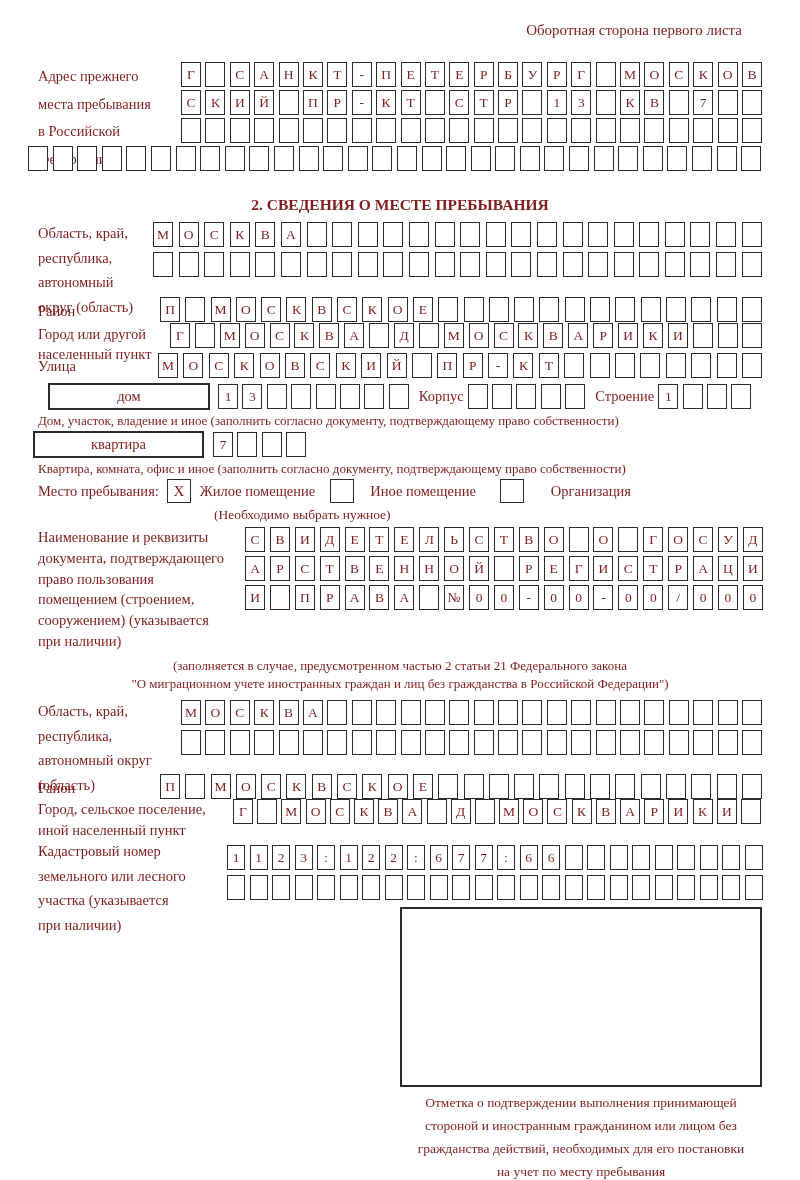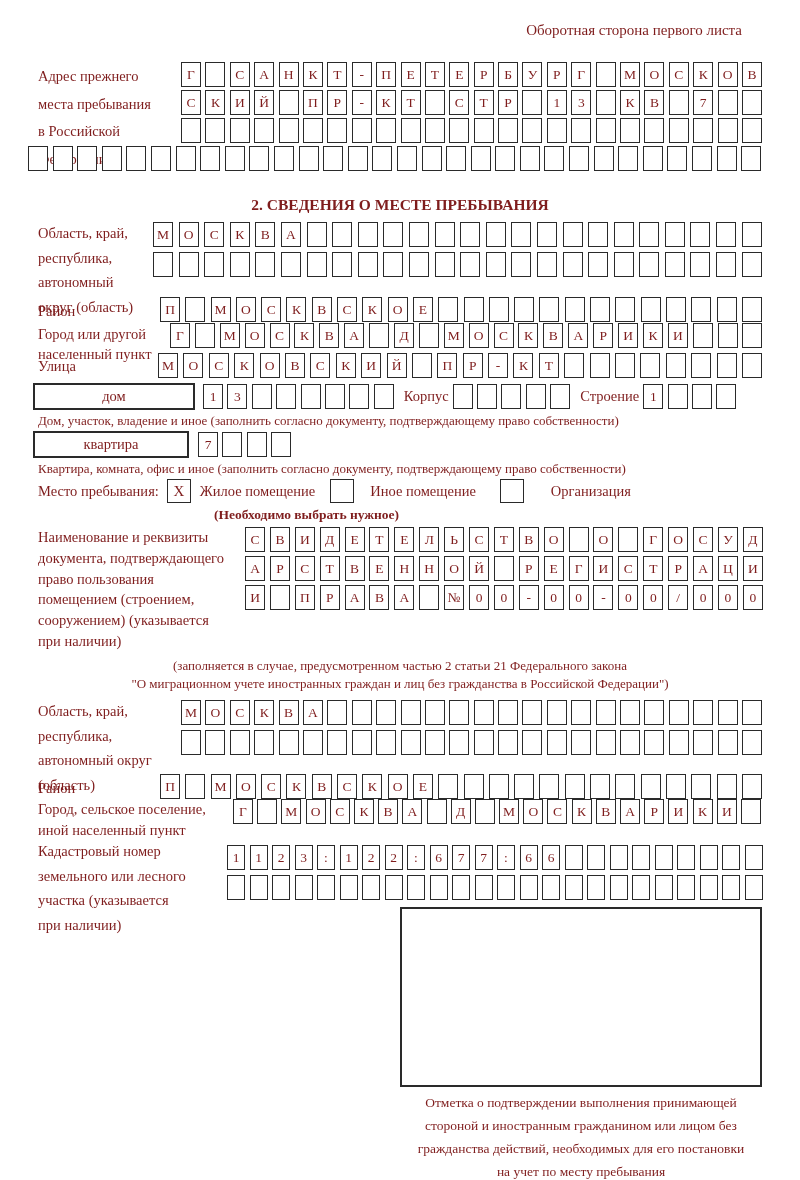--- a/index.html
+++ b/index.html
@@ -284,21 +284,21 @@
       <span class="cell"></span>
       <span class="cell"></span>
       <span class="cell"></span>
       <span class="cell"></span>
       <span class="cell"></span>
       <span class="cell"></span>
       <span class="cell"></span>
       <span class="cell"></span>
     </div>
 
-  <div class="flexrow" style="left:33px;top:383px;">
+  <div class="flexrow" style="left:48px;top:383px;">
     <div class="fieldrect" style="width:162px;">
       <span>дом</span>
     </div>
     <div class="grid inline" style="margin-left:8px;gap:4.4px;">
         <span class="cell">1</span>
         <span class="cell">3</span>
         <span class="cell"></span>
         <span class="cell"></span>
         <span class="cell"></span>
         <span class="cell"></span>
@@ -317,42 +317,42 @@
     <div class="grid inline" style="margin-left:4px;gap:4.4px;">
         <span class="cell">1</span>
         <span class="cell"></span>
         <span class="cell"></span>
         <span class="cell"></span>
       </div>
   </div>
   <div class="cap" style="left:38px;top:413px;">Дом, участок, владение и иное (заполнить согласно документу, подтверждающему право собственности)</div>
 
   <div class="flexrow" style="left:33px;top:431px;">
-    <div class="fieldrect" style="width:156px;">
+    <div class="fieldrect" style="width:171px;">
       <span>квартира</span>
     </div>
     <div class="grid inline" style="margin-left:9px;gap:4.4px;">
         <span class="cell">7</span>
         <span class="cell"></span>
         <span class="cell"></span>
         <span class="cell"></span>
       </div>
   </div>
   <div class="cap" style="left:38px;top:461px;">Квартира, комната, офис и иное (заполнить согласно документу, подтверждающему право собственности)</div>
 
   <div class="flexrow" style="left:38px;top:479px;">
     <span class="chktxt">Место пребывания:</span>
     <div class="chk" style="margin-left:8px;">X</div>
     <span class="chktxt" style="margin-left:9px;">Жилое помещение</span>
     <div class="chk" style="margin-left:15px;"></div>
     <span class="chktxt" style="margin-left:16px;">Иное помещение</span>
     <div class="chk" style="margin-left:24px;"></div>
     <span class="chktxt" style="margin-left:27px;">Организация</span>
   </div>
-  <div class="cap" style="left:214px;top:507px;font-size:13.5px;font-weight:bold;">(Необходимо выбрать нужное)</div>
+  <div class="cap" style="left:214px;top:507px;font-size:13.5px;">(Необходимо выбрать нужное)</div>
 
   <div class="lbl" style="left:38px;top:527px;line-height:20.8px;">Наименование и реквизиты
 документа, подтверждающего
 право пользования
 помещением (строением,
 сооружением) (указывается
 при наличии)</div>
   <div class="grid" style="left:245px;top:527px;gap:4.9px;">
       <span class="cell">С</span>
       <span class="cell">В</span>

